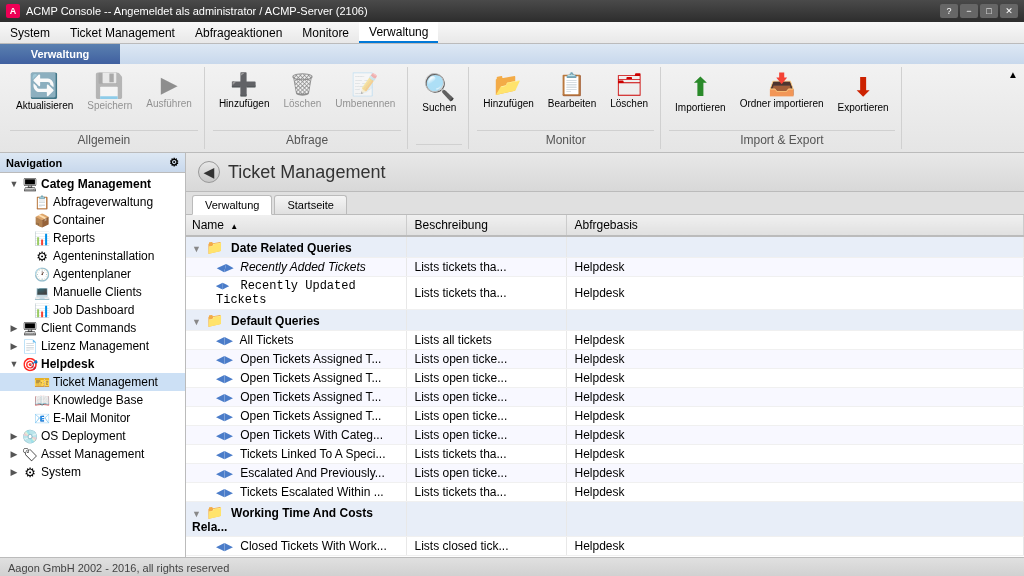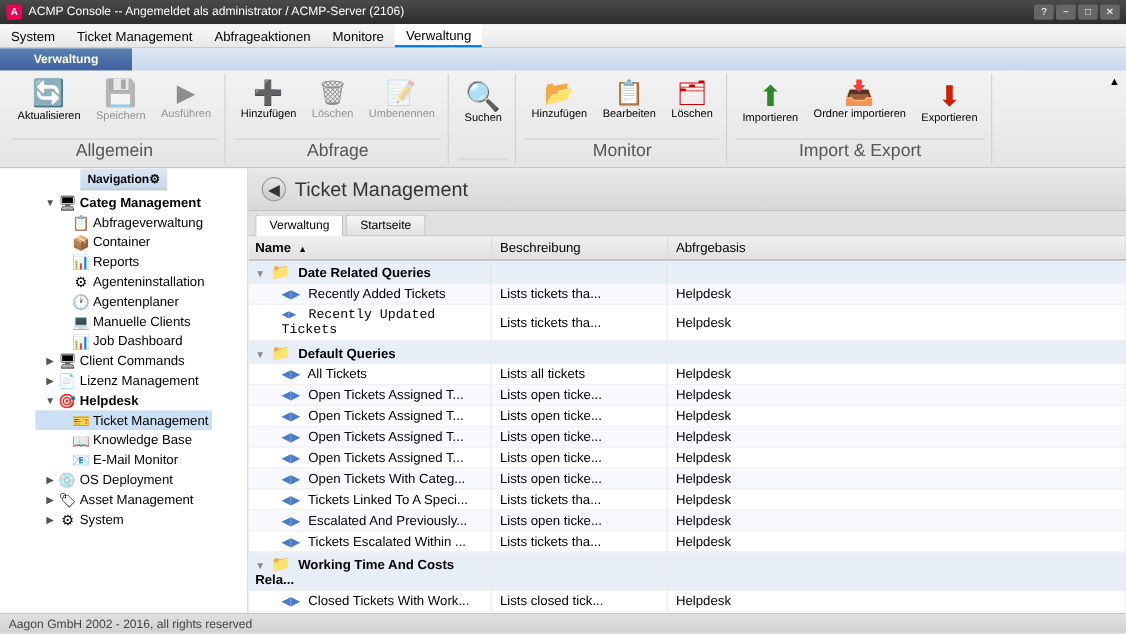--- a/index.html
+++ b/index.html
@@ -16,31 +16,31 @@
     .menubar { background: linear-gradient(to bottom, #f8f8f8, #e8e8e8); height: 22px; display: flex; align-items: stretch; border-bottom: 1px solid #bbb; }
     .menubar-item { padding: 0 10px; display: flex; align-items: center; font-size: 12px; cursor: pointer; }
     .menubar-item.active { background: #fff; border-bottom: 2px solid #0078d7; }
 
     
     .ribbon { background: linear-gradient(to bottom, #f5f5f5, #e5e5e5); border-bottom: 1px solid #bbb; }
     .ribbon-tabs { display: flex; background: linear-gradient(to bottom, #dde8f4, #c8d8ec); height: 20px; }
     .ribbon-content { display: flex; align-items: stretch; padding: 3px 4px; gap: 2px; height: 88px; }
     .ribbon-group { display: flex; flex-direction: column; border-right: 1px solid #d0d0d0; padding: 2px 6px; min-width: 60px; }
     .ribbon-group-buttons { display: flex; gap: 2px; flex: 1; align-items: flex-start; padding-top: 2px; }
-    .ribbon-group-label { text-align: center; font-size: 16px; color: #555; border-top: 1px solid #d0d0d0; padding-top: 2px; margin-top: 2px; }
+    .ribbon-group-label { text-align: center; font-size: 12px; color: #555; border-top: 1px solid #d0d0d0; padding-top: 2px; margin-top: 2px; }
     .ribbon-btn { display: flex; flex-direction: column; align-items: center; padding: 3px 6px; cursor: pointer; border-radius: 3px; min-width: 44px; }
     .ribbon-btn .icon { font-size: 24px; line-height: 1; }
     .ribbon-btn .label { font-size: 10px; text-align: center; margin-top: 2px; }
     .ribbon-btn.disabled { opacity: 0.4; cursor: default; }
 
     
     .main-layout { display: flex; height: calc(576px - 22px - 22px - 108px - 20px); }
 
     
-    .nav-panel { width: 226px; background: #fff; border-right: 1px solid #bbb; display: flex; flex-direction: column; overflow: hidden; align-items: center; }
+    .nav-panel { width: 186px; background: #fff; border-right: 1px solid #bbb; display: flex; flex-direction: column; overflow: hidden; }
     .nav-header { background: linear-gradient(to bottom, #dde8f4, #c8d8ec); padding: 3px 6px; font-size: 11px; font-weight: bold; display: flex; justify-content: space-between; align-items: center; border-bottom: 1px solid #bbb; }
     .nav-tree { flex: 1; overflow-y: auto; padding: 2px 0; }
     .tree-item { display: flex; align-items: center; padding: 1px 4px; cursor: pointer; font-size: 12px; height: 18px; }
     .tree-item.selected { background: #cce0f5; }
     .tree-indent-1 { padding-left: 8px; }
     .tree-indent-2 { padding-left: 20px; }
     .tree-toggle { width: 12px; height: 12px; display: inline-flex; align-items: center; justify-content: center; font-size: 9px; color: #555; margin-right: 2px; }
     .tree-icon { width: 16px; height: 16px; display: inline-flex; align-items: center; justify-content: center; margin-right: 3px; font-size: 13px; }
 
     
@@ -305,37 +305,37 @@
 
     <div class="content-tabs">
       <div class="content-tab active">Verwaltung</div>
       <div class="content-tab">Startseite</div>
     </div>
 
     <div class="table-container">
       <table>
         <thead>
           <tr>
-            <th style="width:220px;font-weight:bold;">Name <span class="sort-arrow">▲</span></th>
+            <th style="width:220px;">Name <span class="sort-arrow">▲</span></th>
             <th style="width:160px;">Beschreibung</th>
             <th>Abfrgebasis</th>
           </tr>
         </thead>
         <tbody id="table-body">
         <tr class="folder-row row-selected">
       <td style="padding-left: 6px;">
         <span style="color:#888; font-size:9px; margin-right:2px;">▼</span>
         <span style="margin-right:4px; font-size:14px;">📁</span>
         <span>Date Related Queries</span>
       </td>
       <td></td>
       <td></td>
     </tr>
             <tr>
-      <td style="padding-left: 30px;">
+      <td style="padding-left: 30px; font-style: italic;">
         <span style="margin-right:4px; color:#4a7cc9; font-size:11px;">◀▶</span>
         <span>Recently Added Tickets</span>
       </td>
       <td>Lists tickets tha...</td>
       <td>Helpdesk</td>
     </tr>
             <tr>
       <td style="padding-left: 30px; font-family: Liberation Mono, monospace;">
         <span style="margin-right:4px; color:#4a7cc9; font-size:11px;">◀▶</span>
         <span>Recently Updated Tickets</span>

